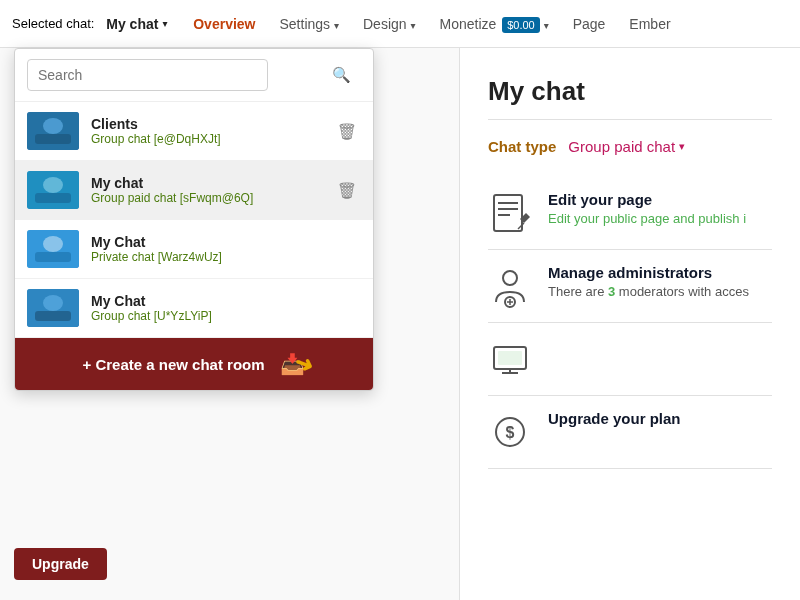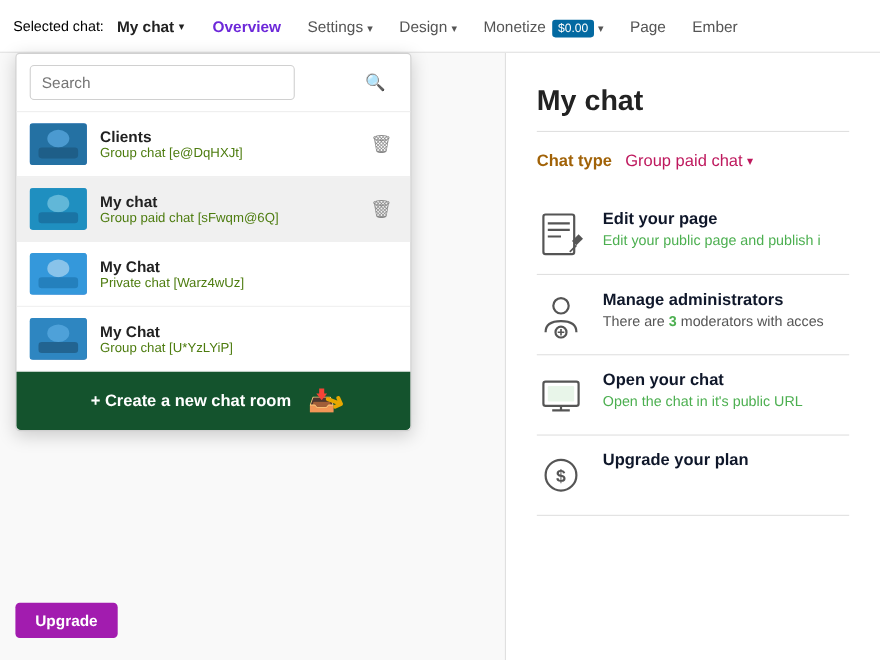--- a/index.html
+++ b/index.html
@@ -17,21 +17,21 @@
       font-size: 13px; color: #000000; white-space: nowrap;
     }
     .selected-chat-name {
       font-weight: 700; color: #222; cursor: pointer;
     }
     .nav-dropdown-arrow { color: #222; font-size: 10px; cursor: pointer; }
     .nav-link {
       padding: 6px 10px; font-size: 14px; cursor: pointer; color: #555;
       border-radius: 4px; white-space: nowrap;
     }
-    .nav-link.active { color: #6d28d9; font-weight: 600; }
+    .nav-link.active { color: #c2410c; font-weight: 600; }
     .nav-link-arrow { font-size: 10px; }
     .monetize-badge {
       background: #0369a1; color: #fff; font-size: 11px;
       padding: 2px 5px; border-radius: 3px; margin-left: 2px;
     }
 
     
     .main-container {
       display: flex; height: 552px;
     }
@@ -86,38 +86,38 @@
     .chat-name { font-weight: 600; font-size: 14px; color: #222; }
     .chat-sub { font-size: 12px; color: #4d7c0f; }
     .chat-item-actions { display: flex; align-items: center; gap: 6px; }
     .delete-btn {
       color: #888; font-size: 16px; cursor: pointer; padding: 2px 4px;
       border-radius: 3px;
     }
 
     
     .create-room-btn {
-      background: #14532d; color: #fff; font-weight: 700; font-size: 15px;
+      background: #7f1d1d; color: #fff; font-weight: 700; font-size: 15px;
       padding: 14px 20px; cursor: pointer;
       display: flex; align-items: center; justify-content: center; gap: 10px;
       border-radius: 0 0 4px 4px;
       position: relative;
     }
     .arrow-icon {
       color: #e8a800; font-size: 22px; position: absolute; right: 60px;
       transform: rotate(20deg);
     }
     .import-icon {
       font-size: 20px; margin-left: 6px;
     }
 
     
     .upgrade-btn {
       position: absolute; bottom: 20px; left: 14px;
-      background: #a21caf; color: #fff; font-weight: 600; font-size: 14px;
+      background: #7f1d1d; color: #fff; font-weight: 600; font-size: 14px;
       padding: 8px 18px; border-radius: 4px; cursor: pointer;
       border: none;
     }
 
     
     .right-panel {
       flex: 1; padding: 28px 28px 0 28px; overflow-y: auto;
     }
     .page-title {
       font-size: 26px; font-weight: 700; color: #222; margin-bottom: 12px;
@@ -314,24 +314,20 @@
 
     <div class="info-card">
       <div class="info-icon">
         <svg width="44" height="44" viewBox="0 0 44 44" xmlns="http://www.w3.org/2000/svg">
           <rect x="6" y="10" width="32" height="22" rx="2" fill="none" stroke="#555" stroke-width="2"></rect>
           <line x1="14" y1="36" x2="30" y2="36" stroke="#555" stroke-width="2"></line>
           <line x1="22" y1="32" x2="22" y2="36" stroke="#555" stroke-width="2"></line>
           <rect x="10" y="14" width="24" height="14" rx="1" fill="#e8f5e9"></rect>
         </svg>
       </div>
-      <div class="info-content">
-        <div class="info-title">Open your chat</div>
-        <div class="info-desc">Open the chat in it's public URL</div>
-      </div>
     </div>
 
     <div class="info-card">
       <div class="info-icon">
         <svg width="44" height="44" viewBox="0 0 44 44" xmlns="http://www.w3.org/2000/svg">
           <circle cx="22" cy="22" r="14" fill="none" stroke="#555" stroke-width="2"></circle>
           <text x="22" y="28" text-anchor="middle" font-size="16" fill="#555" font-weight="bold">$</text>
         </svg>
       </div>
       <div class="info-content">

